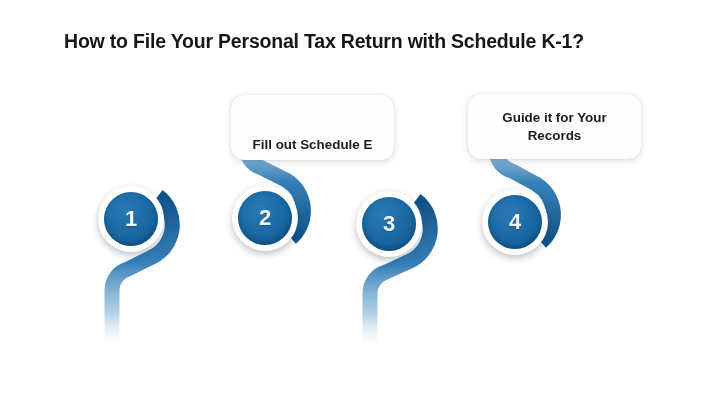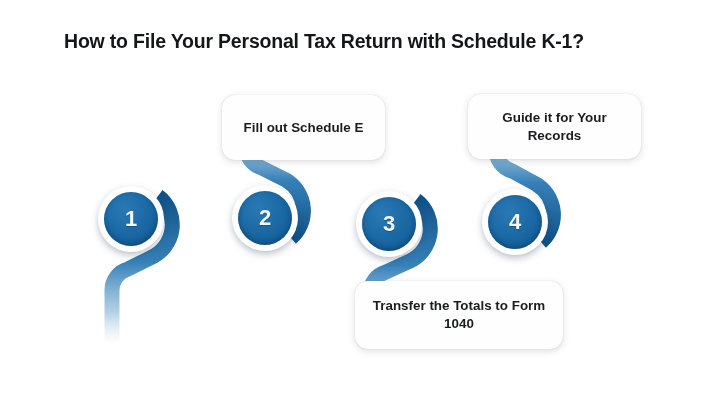--- a/index.html
+++ b/index.html
@@ -87,21 +87,21 @@
   }
   .step-number {
     font-size: 22px;
     font-weight: bold;
     color: #f4f8fb;
     line-height: 1;
     text-shadow: 0 1px 1px rgba(10,50,85,0.45);
   }
   
   #card-1 { left: 98px;  top: 282px; width: 190px; height: 67px; }
-  #card-2 { left: 222px; top: 95px;  width: 163px; height: 65px; }
+  #card-2 { left: 231px; top: 95px;  width: 163px; height: 65px; align-items: flex-end; }
   #card-3 { left: 355px; top: 281px; width: 208px; height: 68px; }
   #card-4 { left: 468px; top: 94px;  width: 173px; height: 65px; }
   
   #circle-1 { left: 98px;  top: 186px; }
   #circle-2 { left: 232px; top: 185px; }
   #circle-3 { left: 356px; top: 191px; }
   #circle-4 { left: 482px; top: 189px; }
 </style>
 </head>
 <body>
@@ -163,23 +163,20 @@
 
     <div class="step-card" id="card-2">
       <div class="step-card-text">Fill out Schedule E</div>
     </div>
 
     <div class="step-card" id="card-4">
       <div class="step-card-text">Guide it for Your Records</div>
     </div>
 
 
-    <div class="step-card" id="card-3">
-      <div class="step-card-text">Transfer the Totals to Form 1040</div>
-    </div>
 
     <div class="step-circle" id="circle-1">
       <div class="step-circle-inner">
         <span class="step-number">1</span>
       </div>
     </div>
 
     <div class="step-circle" id="circle-2">
       <div class="step-circle-inner">
         <span class="step-number">2</span>

